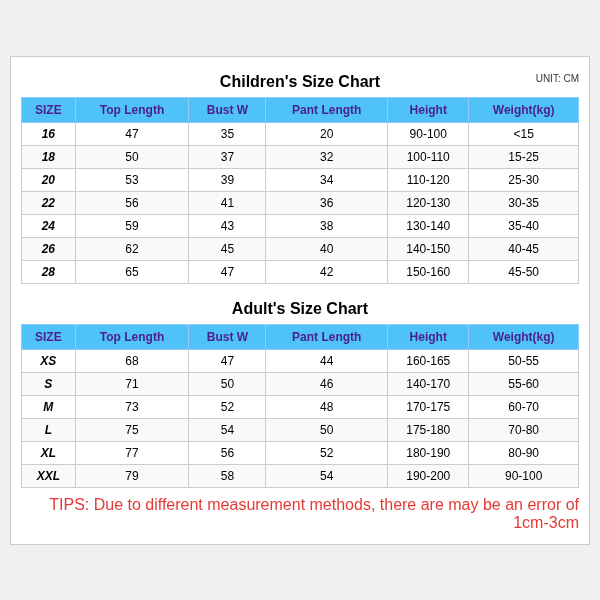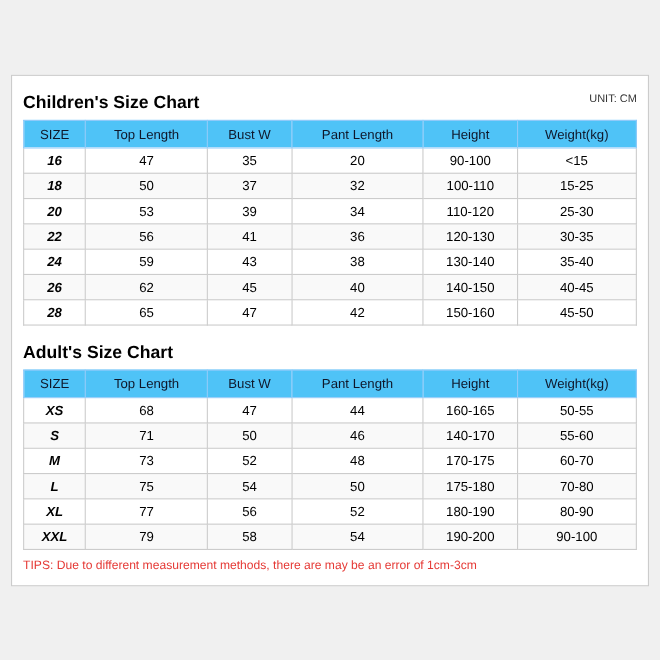--- a/index.html
+++ b/index.html
@@ -12,21 +12,21 @@
       height: 600px;
       font-family: Arial, sans-serif;
     }
     .chart-container {
       background: #fff;
       border: 1px solid #ccc;
       width: 580px;
       padding: 10px;
     }
     .section-title {
-      text-align: left;
+      text-align: center;
       font-size: 16px;
       font-weight: bold;
       padding: 6px 0 2px 0;
       position: relative;
     }
     .unit-label {
       position: absolute;
       right: 0;
       top: 6px;
       font-size: 10px;
@@ -35,22 +35,22 @@
       padding-left: 15px;
     }
     table {
       width: 100%;
       border-collapse: collapse;
       font-size: 12px;
       margin-top: 4px;
     }
     thead th {
       background-color: #4fc3f7;
-      color: #0f172a;
-      font-weight: normal;
+      color: #4c1d95;
+      font-weight: bold;
       text-align: center;
       border: 1px solid #90caf9;
       padding: 5px 3px;
     }
     tbody td {
       text-align: center;
       border: 1px solid #ccc;
       padding: 4px 3px;
       background: #fff;
     }
@@ -61,22 +61,22 @@
       background: #f9f9f9;
     }
     tbody td:first-child {
       font-weight: bold;
       font-style: italic;
     }
     .section-gap {
       height: 10px;
     }
     .tips {
-      text-align: left;
-      font-size: 11px;
+      text-align: right;
+      font-size: 16px;
       color: #e53935;
       margin-top: 6px;
       padding: 2px 0;
     }
   </style>
 </head>
 <body>
 
 <div class="chart-container">
 

